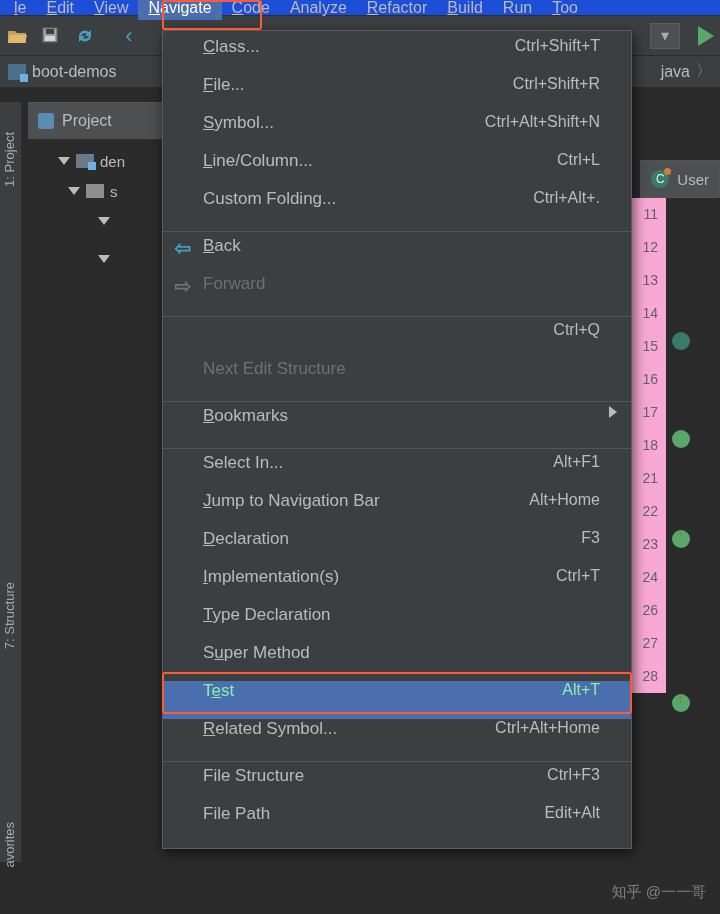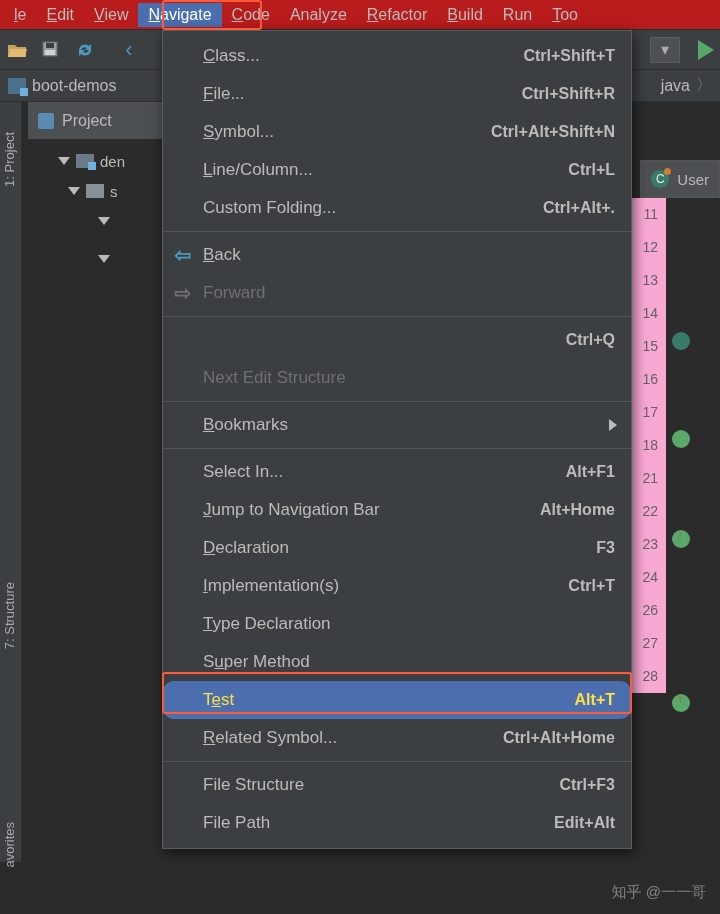--- a/index.html
+++ b/index.html
@@ -1,19 +1,19 @@
 <!DOCTYPE html>
 <html><head>
 <meta charset="utf-8">
 <style>
   * { margin:0; padding:0; box-sizing:border-box; font-family:"Segoe UI",Arial,sans-serif; }
   body { width:720px; height:914px; background:#2b2b2b; color:#bbbbbb; overflow:hidden; position:relative; }
 
   
-  .menubar { height:30px; background:#b91c1c; display:flex; align-items:center; padding:1px 4px; font-size:16px; border-bottom:1px solid #2d2d2d; }
+  .menubar { height:16px; background:#1d4ed8; display:flex; align-items:center; padding:1px 4px; font-size:16px; border-bottom:1px solid #2d2d2d; }
   .menubar-item { padding:3px 10px; cursor:pointer; }
   .menubar-item.active { background:#4b6eaf; color:#fff; }
   .menubar .ul { text-decoration:underline; }
   .nav-highlight { position:absolute; top:0px; left:162px; width:100px; height:30px; border:2px solid #ff5a36; border-radius:3px; pointer-events:none; z-index:30; }
 
   
   .toolbar { height:40px; background:#3c3f41; display:flex; align-items:center; padding:0 6px; gap:12px; border-bottom:1px solid #2d2d2d; }
   .tb-icon { width:22px; height:22px; display:flex; align-items:center; justify-content:center; }
   .combo { margin-left:auto; width:30px; height:26px; background:#4c5052; border:1px solid #5a5d5f; display:flex; align-items:center; justify-content:center; }
   .run-arrow { width:0; height:0; border-top:10px solid transparent; border-bottom:10px solid transparent; border-left:16px solid #59a869; margin-left:6px; }
@@ -40,26 +40,26 @@
   .file-tab { position:absolute; right:0; top:58px; height:38px; background:#4c5052; display:flex; align-items:center; padding:0 10px; font-size:15px; gap:8px; border:1px solid #555; }
   .class-icon { width:18px; height:18px; border-radius:50%; background:#3a7a6a; color:#e0f0e8; font-size:12px; display:flex; align-items:center; justify-content:center; position:relative; }
   .class-icon::after { content:""; position:absolute; top:-2px; right:-2px; width:7px; height:7px; background:#d08030; border-radius:50%; }
 
   .gutter { position:absolute; right:54px; top:102px; width:46px; background:#f9a8d4; font-size:14px; color:#606366; text-align:right; padding-right:8px; line-height:33px; }
   .gutter-icons { position:absolute; right:8px; top:102px; width:40px; }
   .gic { width:18px; height:18px; border-radius:50%; position:absolute; }
 
   
   .dropdown { position:absolute; top:30px; left:162px; width:470px; background:#3c3f41; border:1px solid #5a5d5f; box-shadow:2px 4px 12px rgba(0,0,0,.6); z-index:20; padding:6px 0; }
-  .dd-item { height:38px; display:flex; align-items:center; padding:0 16px 0 40px; font-size:17px; position:relative; cursor:pointer; }
+  .dd-item { height:38px; display:flex; align-items:flex-start; padding:0 31px 0 40px; font-size:17px; position:relative; cursor:pointer; }
   .dd-item.disabled { color:#6e7072; }
-  .dd-item .short { margin-left:auto; font-size:16px;font-weight:bold; }
+  .dd-item .short { margin-left:auto; font-size:16px; }
   .dd-item .ul { text-decoration:underline; }
   .dd-sep { height:1px; background:#555; margin:4px 0; }
-  .dd-item.sel { background:#4b6eaf; color:#fde047;border-radius:11px; }
+  .dd-item.sel { background:#4b6eaf; color:#86efac; }
   .dd-icon { position:absolute; left:10px; width:20px; display:flex; justify-content:center; }
   .arrow-left { color:#4a9bc0; font-size:20px; font-weight:bold; }
   .arrow-right { color:#6e7072; font-size:20px; font-weight:bold; }
   .sub-arrow { position:absolute; right:14px; width:0; height:0; border-top:6px solid transparent; border-bottom:6px solid transparent; border-left:8px solid #bbb; }
   .test-highlight { position:absolute; top:672px; left:162px; width:470px; height:42px; border:2px solid #ff5a36; border-radius:3px; pointer-events:none; z-index:30; }
 
   .watermark { position:absolute; bottom:12px; right:14px; font-size:15px; color:rgba(200,200,200,.55); z-index:40; }
 </style>
 </head>
 <body>

